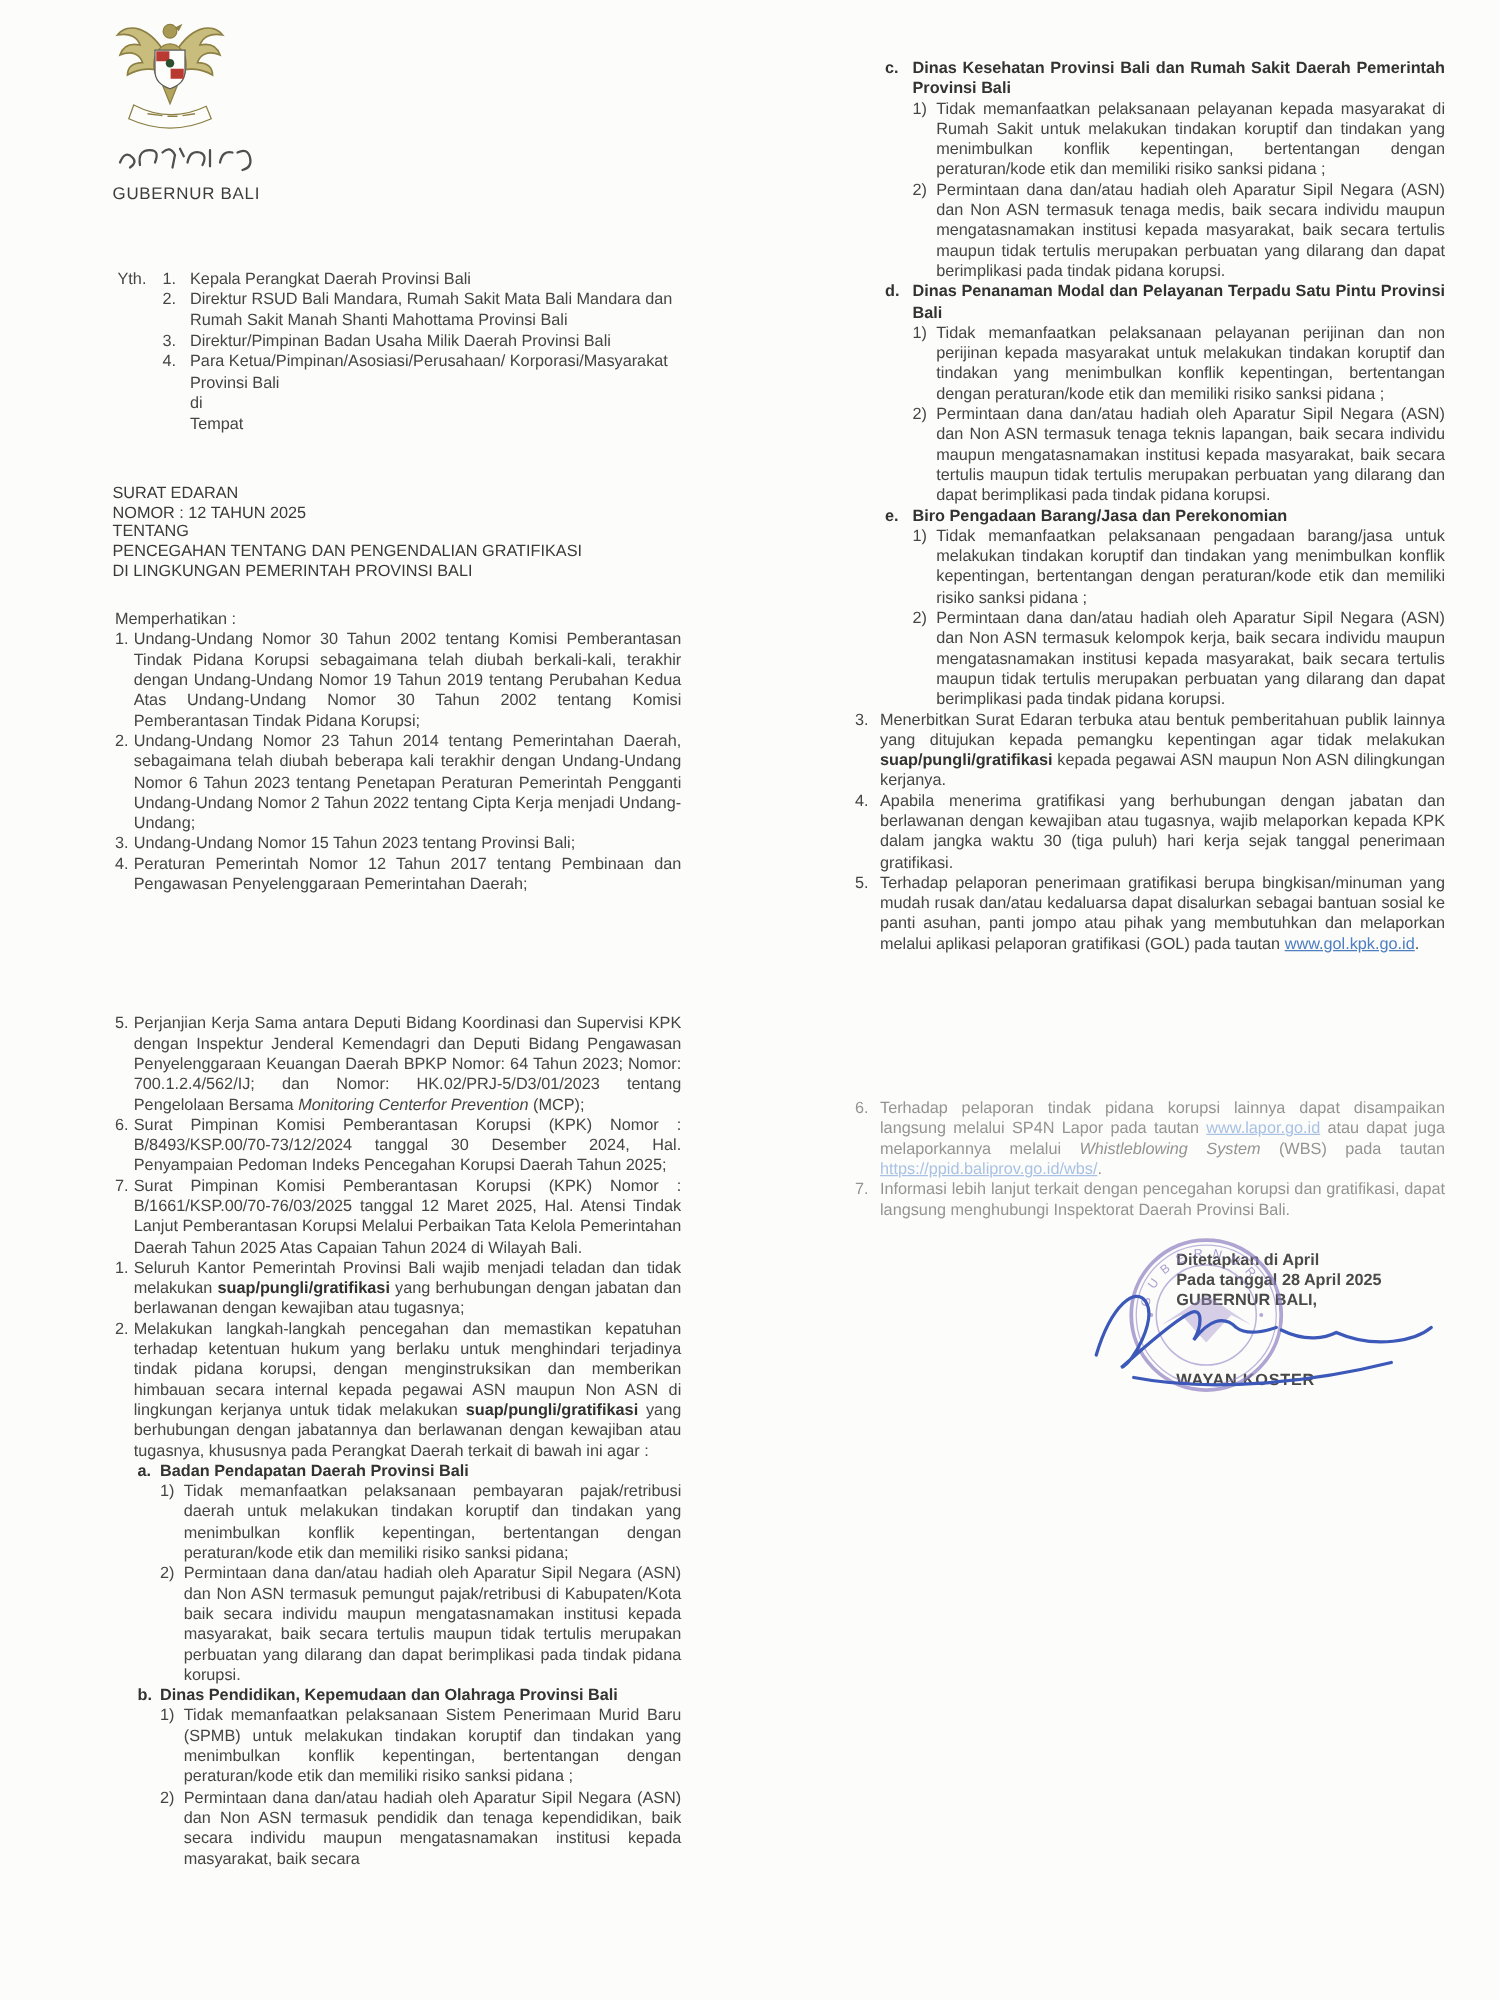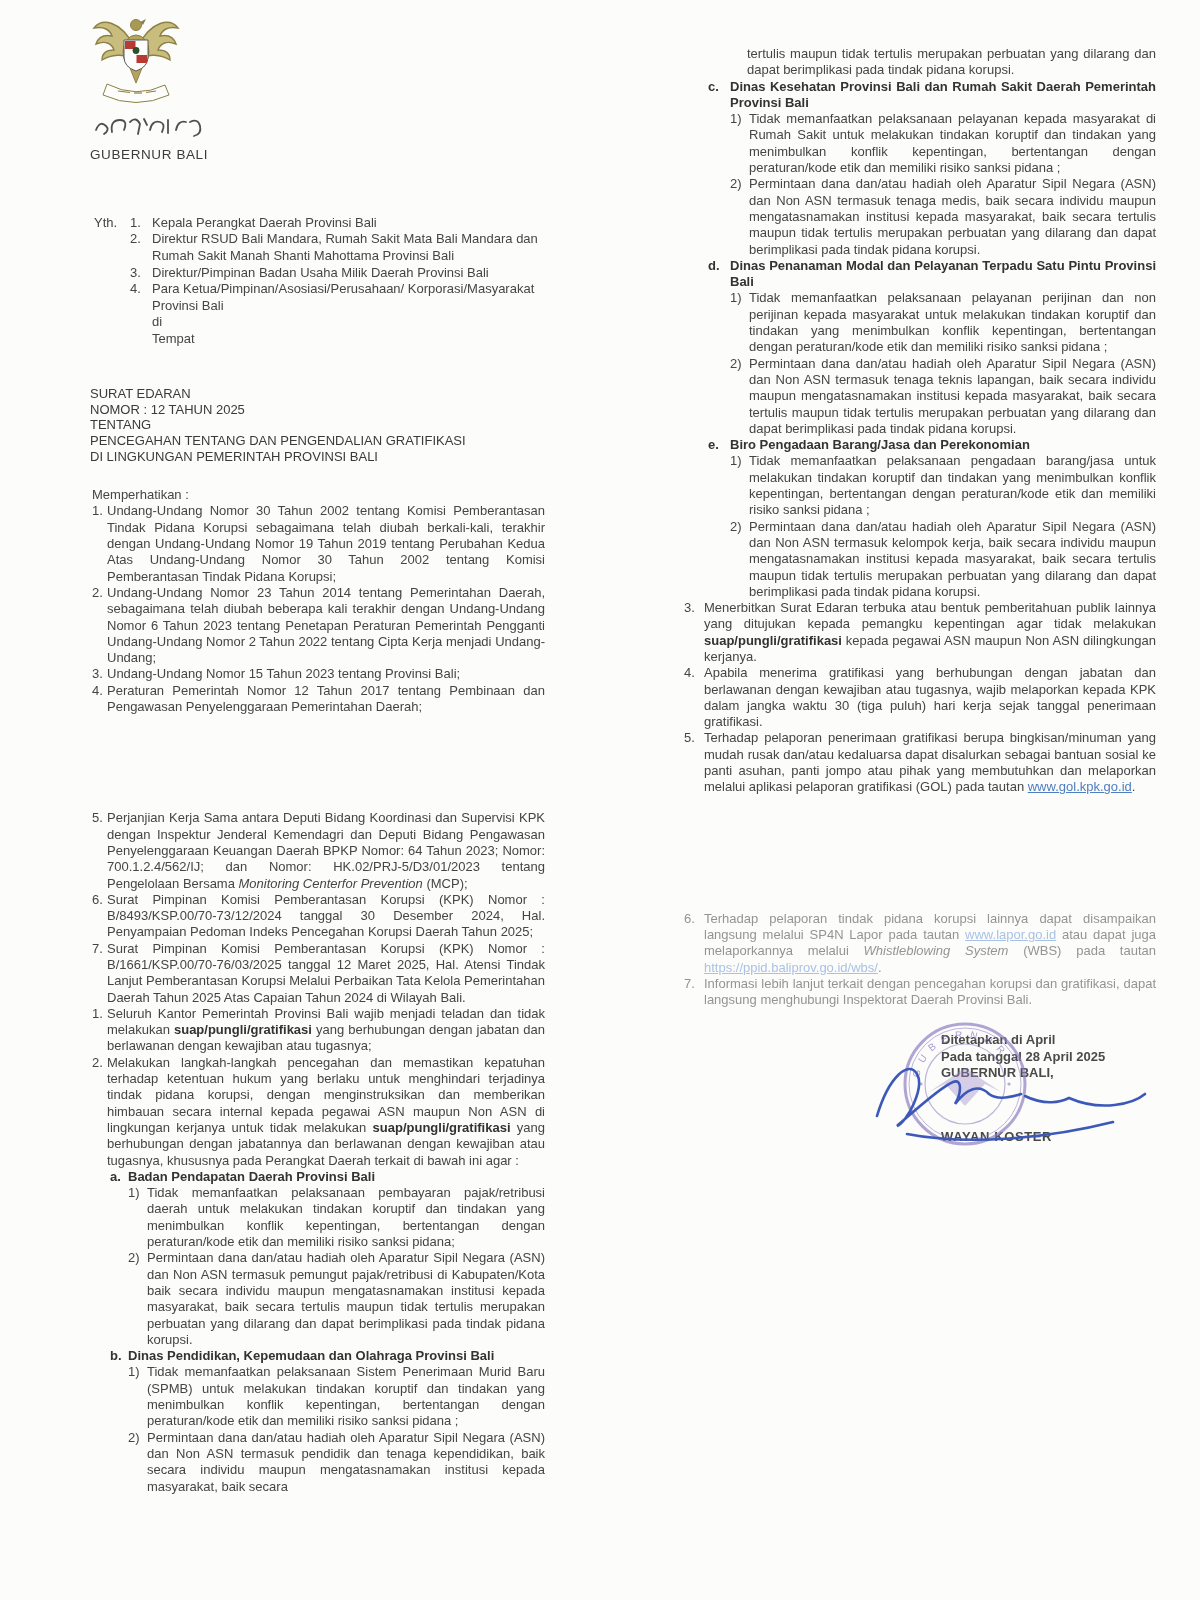--- a/index.html
+++ b/index.html
@@ -115,21 +115,20 @@
       <div class="blk v2"><span class="lbl">1)</span>Tidak memanfaatkan pelaksanaan pembayaran pajak/retribusi daerah untuk melakukan tindakan koruptif dan tindakan yang menimbulkan konflik kepentingan, bertentangan dengan peraturan/kode etik dan memiliki risiko sanksi pidana;</div>
       <div class="blk v2"><span class="lbl">2)</span>Permintaan dana dan/atau hadiah oleh Aparatur Sipil Negara (ASN) dan Non ASN termasuk pemungut pajak/retribusi di Kabupaten/Kota baik secara individu maupun mengatasnamakan institusi kepada masyarakat, baik secara tertulis maupun tidak tertulis merupakan perbuatan yang dilarang dan dapat berimplikasi pada tindak pidana korupsi.</div>
       <div class="blk v1 hd"><span class="lbl">b.</span>Dinas Pendidikan, Kepemudaan dan Olahraga Provinsi Bali</div>
       <div class="blk v2"><span class="lbl">1)</span>Tidak memanfaatkan pelaksanaan Sistem Penerimaan Murid Baru (SPMB) untuk melakukan tindakan koruptif dan tindakan yang menimbulkan konflik kepentingan, bertentangan dengan peraturan/kode etik dan memiliki risiko sanksi pidana ;</div>
       <div class="blk v2"><span class="lbl">2)</span>Permintaan dana dan/atau hadiah oleh Aparatur Sipil Negara (ASN) dan Non ASN termasuk pendidik dan tenaga kependidikan, baik secara individu maupun mengatasnamakan institusi kepada masyarakat, baik secara</div>
     </div>
 </div>
 
 <div class="page" id="page2">
   <div class="blocks" id="p2-blocks" style="margin-top:0">
-      <div class="blk cont2">tertulis maupun tidak tertulis merupakan perbuatan yang dilarang dan dapat berimplikasi pada tindak pidana korupsi.</div>
       <div class="blk v1 hd"><span class="lbl">c.</span>Dinas Kesehatan Provinsi Bali dan Rumah Sakit Daerah Pemerintah Provinsi Bali</div>
       <div class="blk v2"><span class="lbl">1)</span>Tidak memanfaatkan pelaksanaan pelayanan kepada masyarakat di Rumah Sakit untuk melakukan tindakan koruptif dan tindakan yang menimbulkan konflik kepentingan, bertentangan dengan peraturan/kode etik dan memiliki risiko sanksi pidana ;</div>
       <div class="blk v2"><span class="lbl">2)</span>Permintaan dana dan/atau hadiah oleh Aparatur Sipil Negara (ASN) dan Non ASN termasuk tenaga medis, baik secara individu maupun mengatasnamakan institusi kepada masyarakat, baik secara tertulis maupun tidak tertulis merupakan perbuatan yang dilarang dan dapat berimplikasi pada tindak pidana korupsi.</div>
       <div class="blk v1 hd"><span class="lbl">d.</span>Dinas Penanaman Modal dan Pelayanan Terpadu Satu Pintu Provinsi Bali</div>
       <div class="blk v2"><span class="lbl">1)</span>Tidak memanfaatkan pelaksanaan pelayanan perijinan dan non perijinan kepada masyarakat untuk melakukan tindakan koruptif dan tindakan yang menimbulkan konflik kepentingan, bertentangan dengan peraturan/kode etik dan memiliki risiko sanksi pidana ;</div>
       <div class="blk v2"><span class="lbl">2)</span>Permintaan dana dan/atau hadiah oleh Aparatur Sipil Negara (ASN) dan Non ASN termasuk tenaga teknis lapangan, baik secara individu maupun mengatasnamakan institusi kepada masyarakat, baik secara tertulis maupun tidak tertulis merupakan perbuatan yang dilarang dan dapat berimplikasi pada tindak pidana korupsi.</div>
       <div class="blk v1 hd"><span class="lbl">e.</span>Biro Pengadaan Barang/Jasa dan Perekonomian</div>
       <div class="blk v2"><span class="lbl">1)</span>Tidak memanfaatkan pelaksanaan pengadaan barang/jasa untuk melakukan tindakan koruptif dan tindakan yang menimbulkan konflik kepentingan, bertentangan dengan peraturan/kode etik dan memiliki risiko sanksi pidana ;</div>
       <div class="blk v2"><span class="lbl">2)</span>Permintaan dana dan/atau hadiah oleh Aparatur Sipil Negara (ASN) dan Non ASN termasuk kelompok kerja, baik secara individu maupun mengatasnamakan institusi kepada masyarakat, baik secara tertulis maupun tidak tertulis merupakan perbuatan yang dilarang dan dapat berimplikasi pada tindak pidana korupsi.</div>
       <div class="blk v0"><span class="lbl">3.</span>Menerbitkan Surat Edaran terbuka atau bentuk pemberitahuan publik lainnya yang ditujukan kepada pemangku kepentingan agar tidak melakukan <span class="b">suap/pungli/gratifikasi</span> kepada pegawai ASN maupun Non ASN dilingkungan kerjanya.</div>

